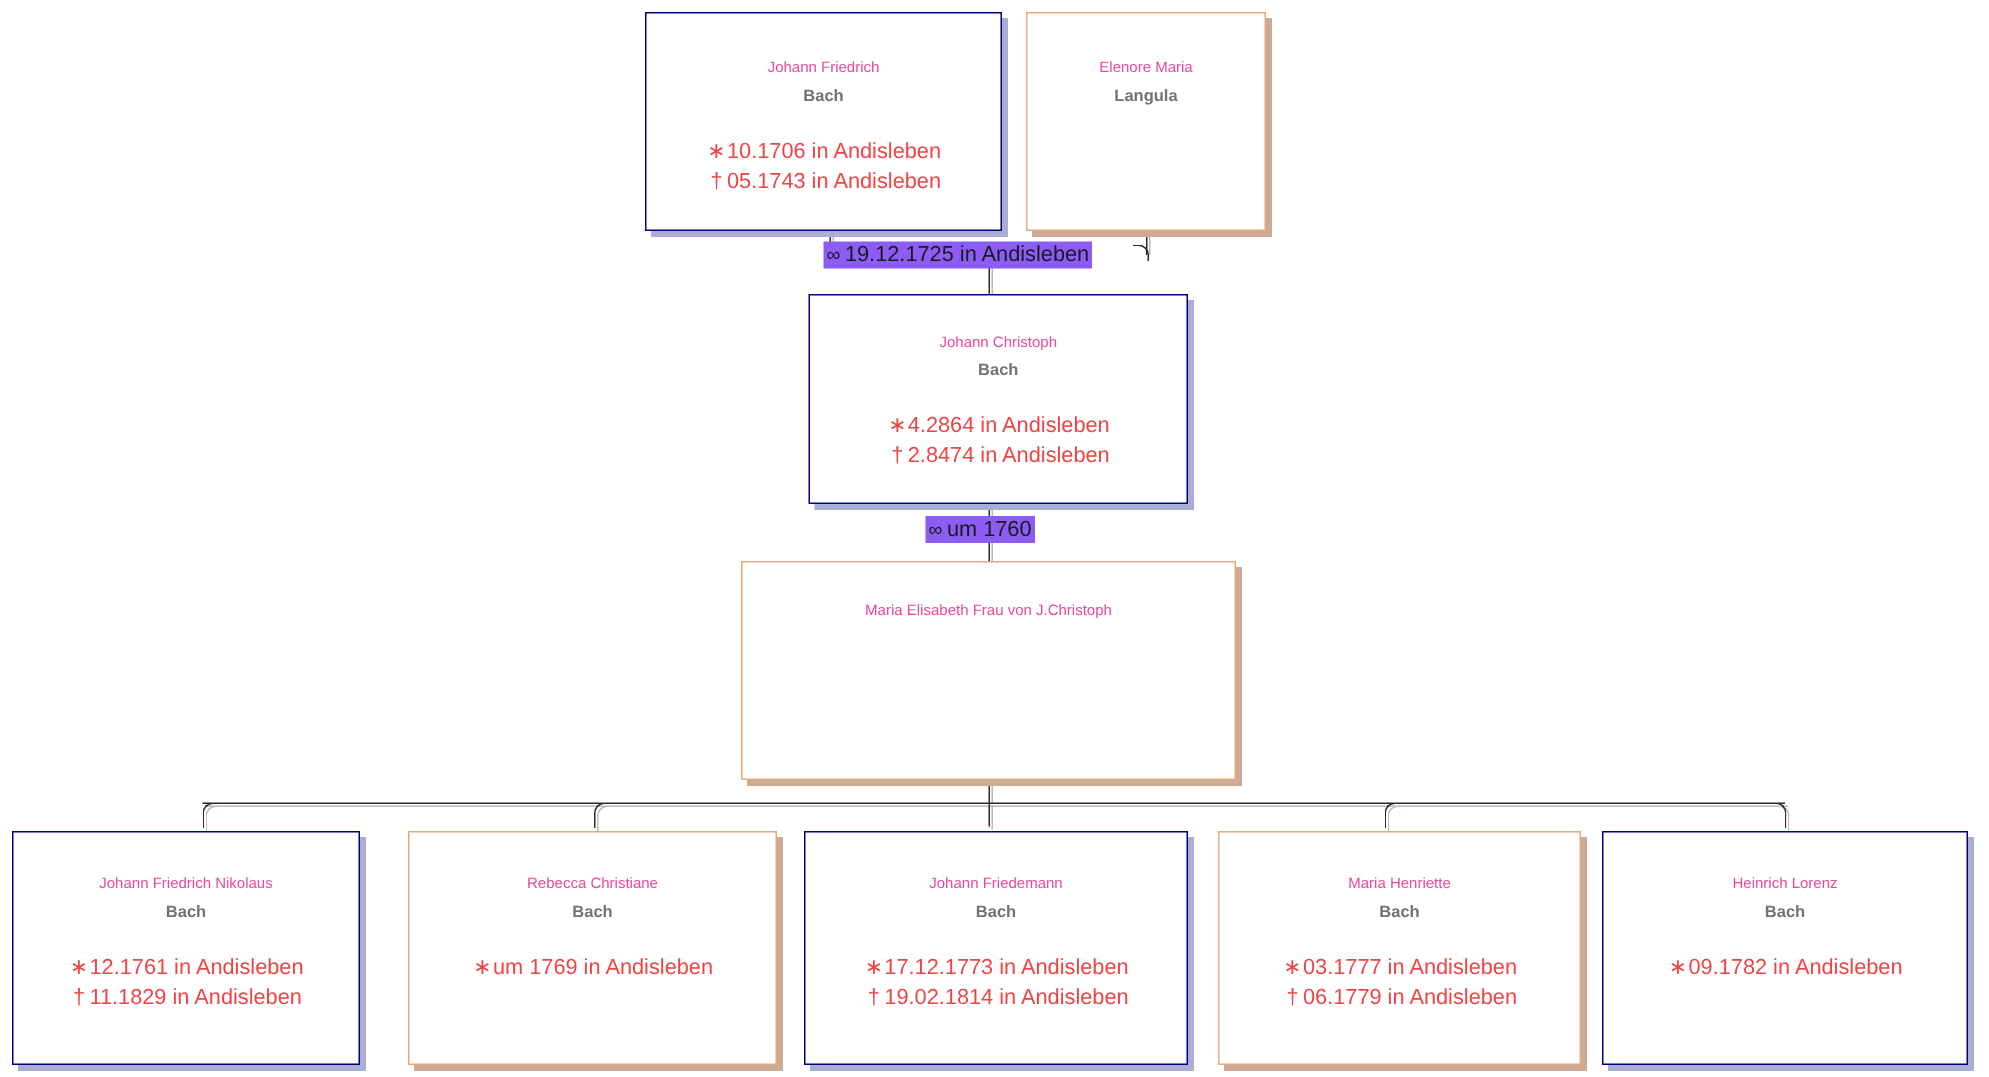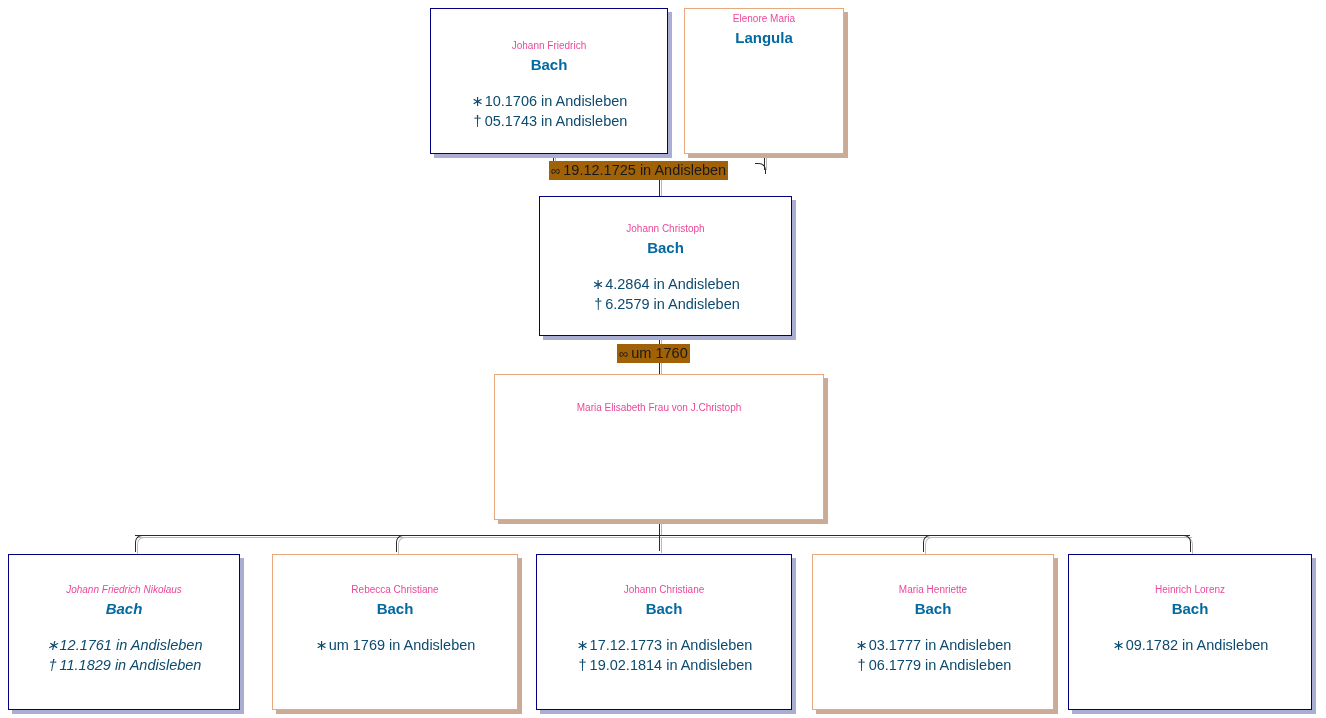--- a/index.html
+++ b/index.html
@@ -34,50 +34,50 @@
     border-color: #e8a87c;
     box-shadow: 4px 4px 0 0 #cbab95;
   }
   .pb-given {
     font-size: 10px;
     line-height: 19px;
     color: #ec4899;
     white-space: nowrap;
   }
   .pb-surname {
-    font-size: 15px;
+    font-size: 11px;
     line-height: 19px;
     font-weight: bold;
-    color: #0369a1;
+    color: #737373;
     white-space: nowrap;
   }
   .pb-events {
     margin-top: 17px;
     display: inline-block;
     text-align: left;
   }
   .pb-event {
     font-size: 14.5px;
     line-height: 20px;
     white-space: nowrap;
-    color: #0c4a6e;
+    color: #ef4444;
   }
   .pb-event .ev-sym {
     display: inline-block;
     width: 14px;
     text-align: center;
     font-size: 14.5px;
   }
   .marriage-label {
     position: absolute;
     font-size: 14.5px;
     line-height: 18px;
     white-space: nowrap;
     color: #1a1a1a;
-    background: #a16207;
+    background: #8b5cf6;
     z-index: 6;
     padding: 0 2px;
   }
   .marriage-label .mar-sym {
     font-size: 13px;
     letter-spacing: -1px;
     margin-right: 4px;
   }
   .conn {
     position: absolute;
@@ -129,21 +129,21 @@
 
   <div class="person-box male" style="left:430px; top:8px; width:238px; height:146px; padding-top:27px;">
     <div class="pb-given">Johann Friedrich</div>
     <div class="pb-surname">Bach</div>
     <div class="pb-events">
       <div class="pb-event"><span class="ev-sym">∗</span><span>10.1706 in Andisleben</span></div>
       <div class="pb-event"><span class="ev-sym">†</span><span>05.1743 in Andisleben</span></div>
     </div>
   </div>
 
-  <div class="person-box female" style="left:684px; top:8px; width:160px; height:146px; ">
+  <div class="person-box female" style="left:684px; top:8px; width:160px; height:146px; padding-top:27px;">
     <div class="pb-given">Elenore Maria</div>
     <div class="pb-surname">Langula</div>
   </div>
 
   <div class="conn v" style="left:553px; top:154px; height:16px;"></div>
   <div class="conn-shadow v" style="left:555px; top:156px; height:14px;"></div>
   <div class="conn v" style="left:764px; top:154px; height:16px;"></div>
   <div class="conn-shadow v" style="left:766px; top:156px; height:14px;"></div>
 
   <div class="elbow" style="left:553px; top:163px; width:10px; height:10px;"></div>
@@ -154,21 +154,21 @@
   </div>
 
   <div class="conn v" style="left:659px; top:172px; height:24px;"></div>
   <div class="conn-shadow v" style="left:661px; top:174px; height:22px;"></div>
 
   <div class="person-box male" style="left:539px; top:196px; width:253px; height:140px; padding-top:22px;">
     <div class="pb-given">Johann Christoph</div>
     <div class="pb-surname">Bach</div>
     <div class="pb-events">
       <div class="pb-event"><span class="ev-sym">∗</span><span>4.2864 in Andisleben</span></div>
-      <div class="pb-event"><span class="ev-sym">†</span><span>6.2579 in Andisleben</span></div>
+      <div class="pb-event"><span class="ev-sym">†</span><span>2.8474 in Andisleben</span></div>
     </div>
   </div>
 
   <div class="conn v" style="left:659px; top:336px; height:38px;"></div>
   <div class="conn-shadow v" style="left:661px; top:338px; height:36px;"></div>
 
   <div class="marriage-label" style="left:617px; top:344px;">
     <span class="mar-sym">∞</span><span>um 1760</span>
   </div>
 
@@ -190,39 +190,39 @@
 
   <div class="conn v" style="left:659px; top:535px; height:16px;"></div>
   <div class="conn-shadow v" style="left:661px; top:537px; height:16px;"></div>
 
   <div class="elbow" style="left:923px; top:535px; width:9px; height:16px;"></div>
   <div class="elbow-shadow" style="left:925px; top:537px; width:9px; height:16px;"></div>
 
   <div class="elbow-r" style="left:1181px; top:535px; width:9px; height:16px;"></div>
   <div class="elbow-r-shadow" style="left:1183px; top:537px; width:9px; height:16px;"></div>
 
-  <div class="person-box male" style="left:8px; top:554px; width:232px; height:156px; padding-top:25px;font-style:italic;">
+  <div class="person-box male" style="left:8px; top:554px; width:232px; height:156px; padding-top:25px;">
     <div class="pb-given">Johann Friedrich Nikolaus</div>
     <div class="pb-surname">Bach</div>
     <div class="pb-events">
       <div class="pb-event"><span class="ev-sym">∗</span><span>12.1761 in Andisleben</span></div>
       <div class="pb-event"><span class="ev-sym">†</span><span>11.1829 in Andisleben</span></div>
     </div>
   </div>
 
   <div class="person-box female" style="left:272px; top:554px; width:246px; height:156px; padding-top:25px;">
     <div class="pb-given">Rebecca Christiane</div>
     <div class="pb-surname">Bach</div>
     <div class="pb-events">
       <div class="pb-event"><span class="ev-sym">∗</span><span>um 1769 in Andisleben</span></div>
     </div>
   </div>
 
   <div class="person-box male" style="left:536px; top:554px; width:256px; height:156px; padding-top:25px;">
-    <div class="pb-given">Johann Christiane</div>
+    <div class="pb-given">Johann Friedemann</div>
     <div class="pb-surname">Bach</div>
     <div class="pb-events">
       <div class="pb-event"><span class="ev-sym">∗</span><span>17.12.1773 in Andisleben</span></div>
       <div class="pb-event"><span class="ev-sym">†</span><span>19.02.1814 in Andisleben</span></div>
     </div>
   </div>
 
   <div class="person-box female" style="left:812px; top:554px; width:242px; height:156px; padding-top:25px;">
     <div class="pb-given">Maria Henriette</div>
     <div class="pb-surname">Bach</div>

